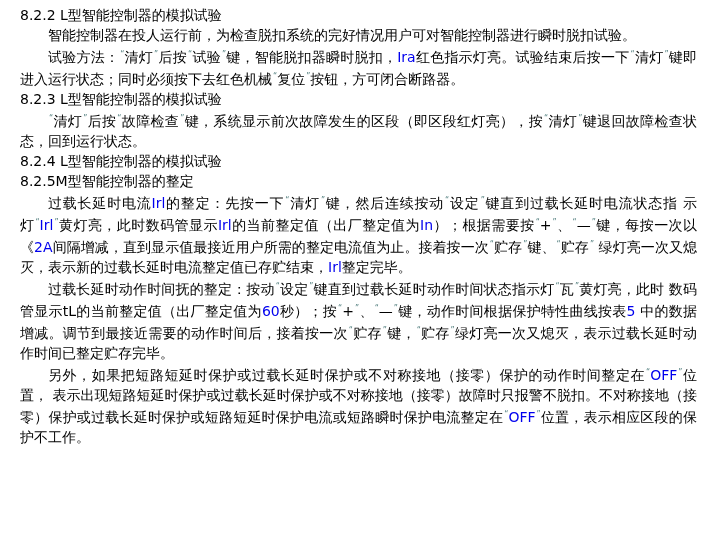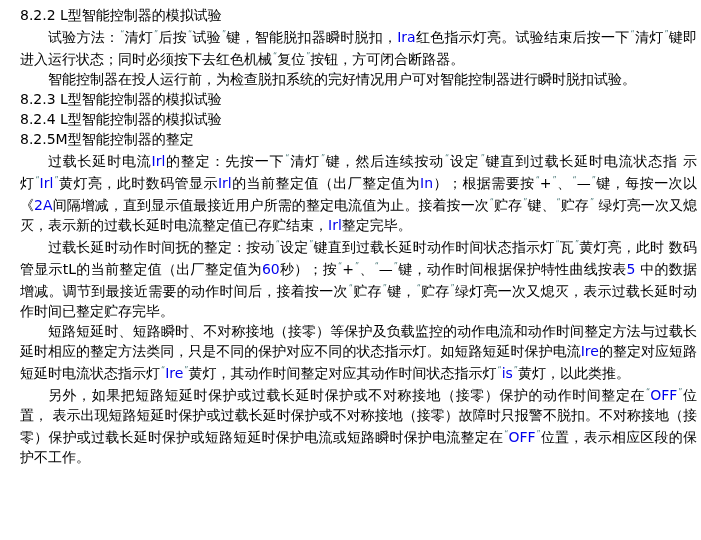--- a/index.html
+++ b/index.html
@@ -27,23 +27,23 @@
     letter-spacing:-1px;
     padding:0 1px;
   }
 </style>
 </head>
 <body style="background: rgb(255, 255, 255);">
 
 <div class="page">
   <div id="doc">
       <p class="heading">8.2.2 L型智能控制器的模拟试验</p>
+      <p class="body">智能控制器在投人运行前，为检查脱扣系统的完好情况用户可对智能控制器进行瞬时脱扣试验。</p>
       <p class="body">试验方法：<span class="q">“</span>清灯<span class="q">”</span>后按<span class="q">“</span>试验<span class="q">”</span>键，智能脱扣器瞬时脱扣，<span class="b">Ira</span>红色指示灯亮。试验结束后按一下<span class="q">“</span>清灯<span class="q">”</span>键即进入运行状态；同时必须按下去红色机械<span class="q">“</span>复位<span class="q">”</span>按钮，方可闭合断路器。</p>
-      <p class="body">智能控制器在投人运行前，为检查脱扣系统的完好情况用户可对智能控制器进行瞬时脱扣试验。</p>
       <p class="heading">8.2.3 L型智能控制器的模拟试验</p>
+      <p class="body"><span class="q">“</span>清灯<span class="q">”</span>后按<span class="q">“</span>故障检查<span class="q">”</span>键，系统显示前次故障发生的区段（即区段红灯亮），按<span class="q">“</span>清灯<span class="q">”</span>键退回故障检查状态，回到运行状态。</p>
       <p class="heading">8.2.4 L型智能控制器的模拟试验</p>
       <p class="heading">8.2.5M型智能控制器的整定</p>
       <p class="body">过载长延时电流<span class="b">Irl</span>的整定：先按一下<span class="q">“</span>清灯<span class="q">”</span>键，然后连续按动<span class="q">“</span>设定<span class="q">”</span>键直到过载长延时电流状态指 示灯<span class="q">“</span><span class="b">Irl</span><span class="q">”</span>黄灯亮，此时数码管显示<span class="b">Irl</span>的当前整定值（出厂整定值为<span class="b">In</span>）；根据需要按<span class="q">“</span>+<span class="q">”</span>、<span class="q">“</span>—<span class="q">”</span>键，每按一次以《<span class="b">2A</span>间隔增减，直到显示值最接近用户所需的整定电流值为止。接着按一次<span class="q">“</span>贮存<span class="q">”</span>键、<span class="q">“</span>贮存<span class="q">”</span>  绿灯亮一次又熄灭，表示新的过载长延时电流整定值已存贮结束，<span class="b">Irl</span>整定完毕。</p>
       <p class="body">过载长延时动作时间抚的整定：按动<span class="q">“</span>设定<span class="q">”</span>键直到过载长延时动作时间状态指示灯<span class="q">“</span>瓦<span class="q">”</span>黄灯亮，此时 数码管显示tL的当前整定值（出厂整定值为<span class="b">60</span>秒）；按<span class="q">“</span>+<span class="q">”</span>、<span class="q">“</span>—<span class="q">”</span>键，动作时间根据保护特性曲线按表<span class="b">5</span> 中的数据增减。调节到最接近需要的动作时间后，接着按一次<span class="q">“</span>贮存<span class="q">”</span>键，<span class="q">“</span>贮存<span class="q">”</span>绿灯亮一次又熄灭，表示过载长延时动作时间已整定贮存完毕。</p>
-      <p class="body">短路短延时、短路瞬时、不对称接地（接零）等保护及负载监控的动作电流和动作时间整定方法与过载长 延时相应的整定方法类同，只是不同的保护对应不同的状态指示灯。如短路短延时保护电流<span class="b">Ire</span>的整定对应短路 短延时电流状态指示灯<span class="q">“</span><span class="b">Ire</span><span class="q">”</span>黄灯，其动作时间整定对应其动作时间状态指示灯<span class="q">“</span><span class="b">is</span><span class="q">”</span>黄灯，以此类推。</p>
       <p class="body">另外，如果把短路短延时保护或过载长延时保护或不对称接地（接零）保护的动作时间整定在<span class="q">“</span><span class="b">OFF</span><span class="q">”</span>位置， 表示出现短路短延时保护或过载长延时保护或不对称接地（接零）故障时只报警不脱扣。不对称接地（接零）保护或过载长延时保护或短路短延时保护电流或短路瞬时保护电流整定在<span class="q">“</span><span class="b">OFF</span><span class="q">”</span>位置，表示相应区段的保护不工作。</p>
     </div>
 </div>
 
 </body></html>

